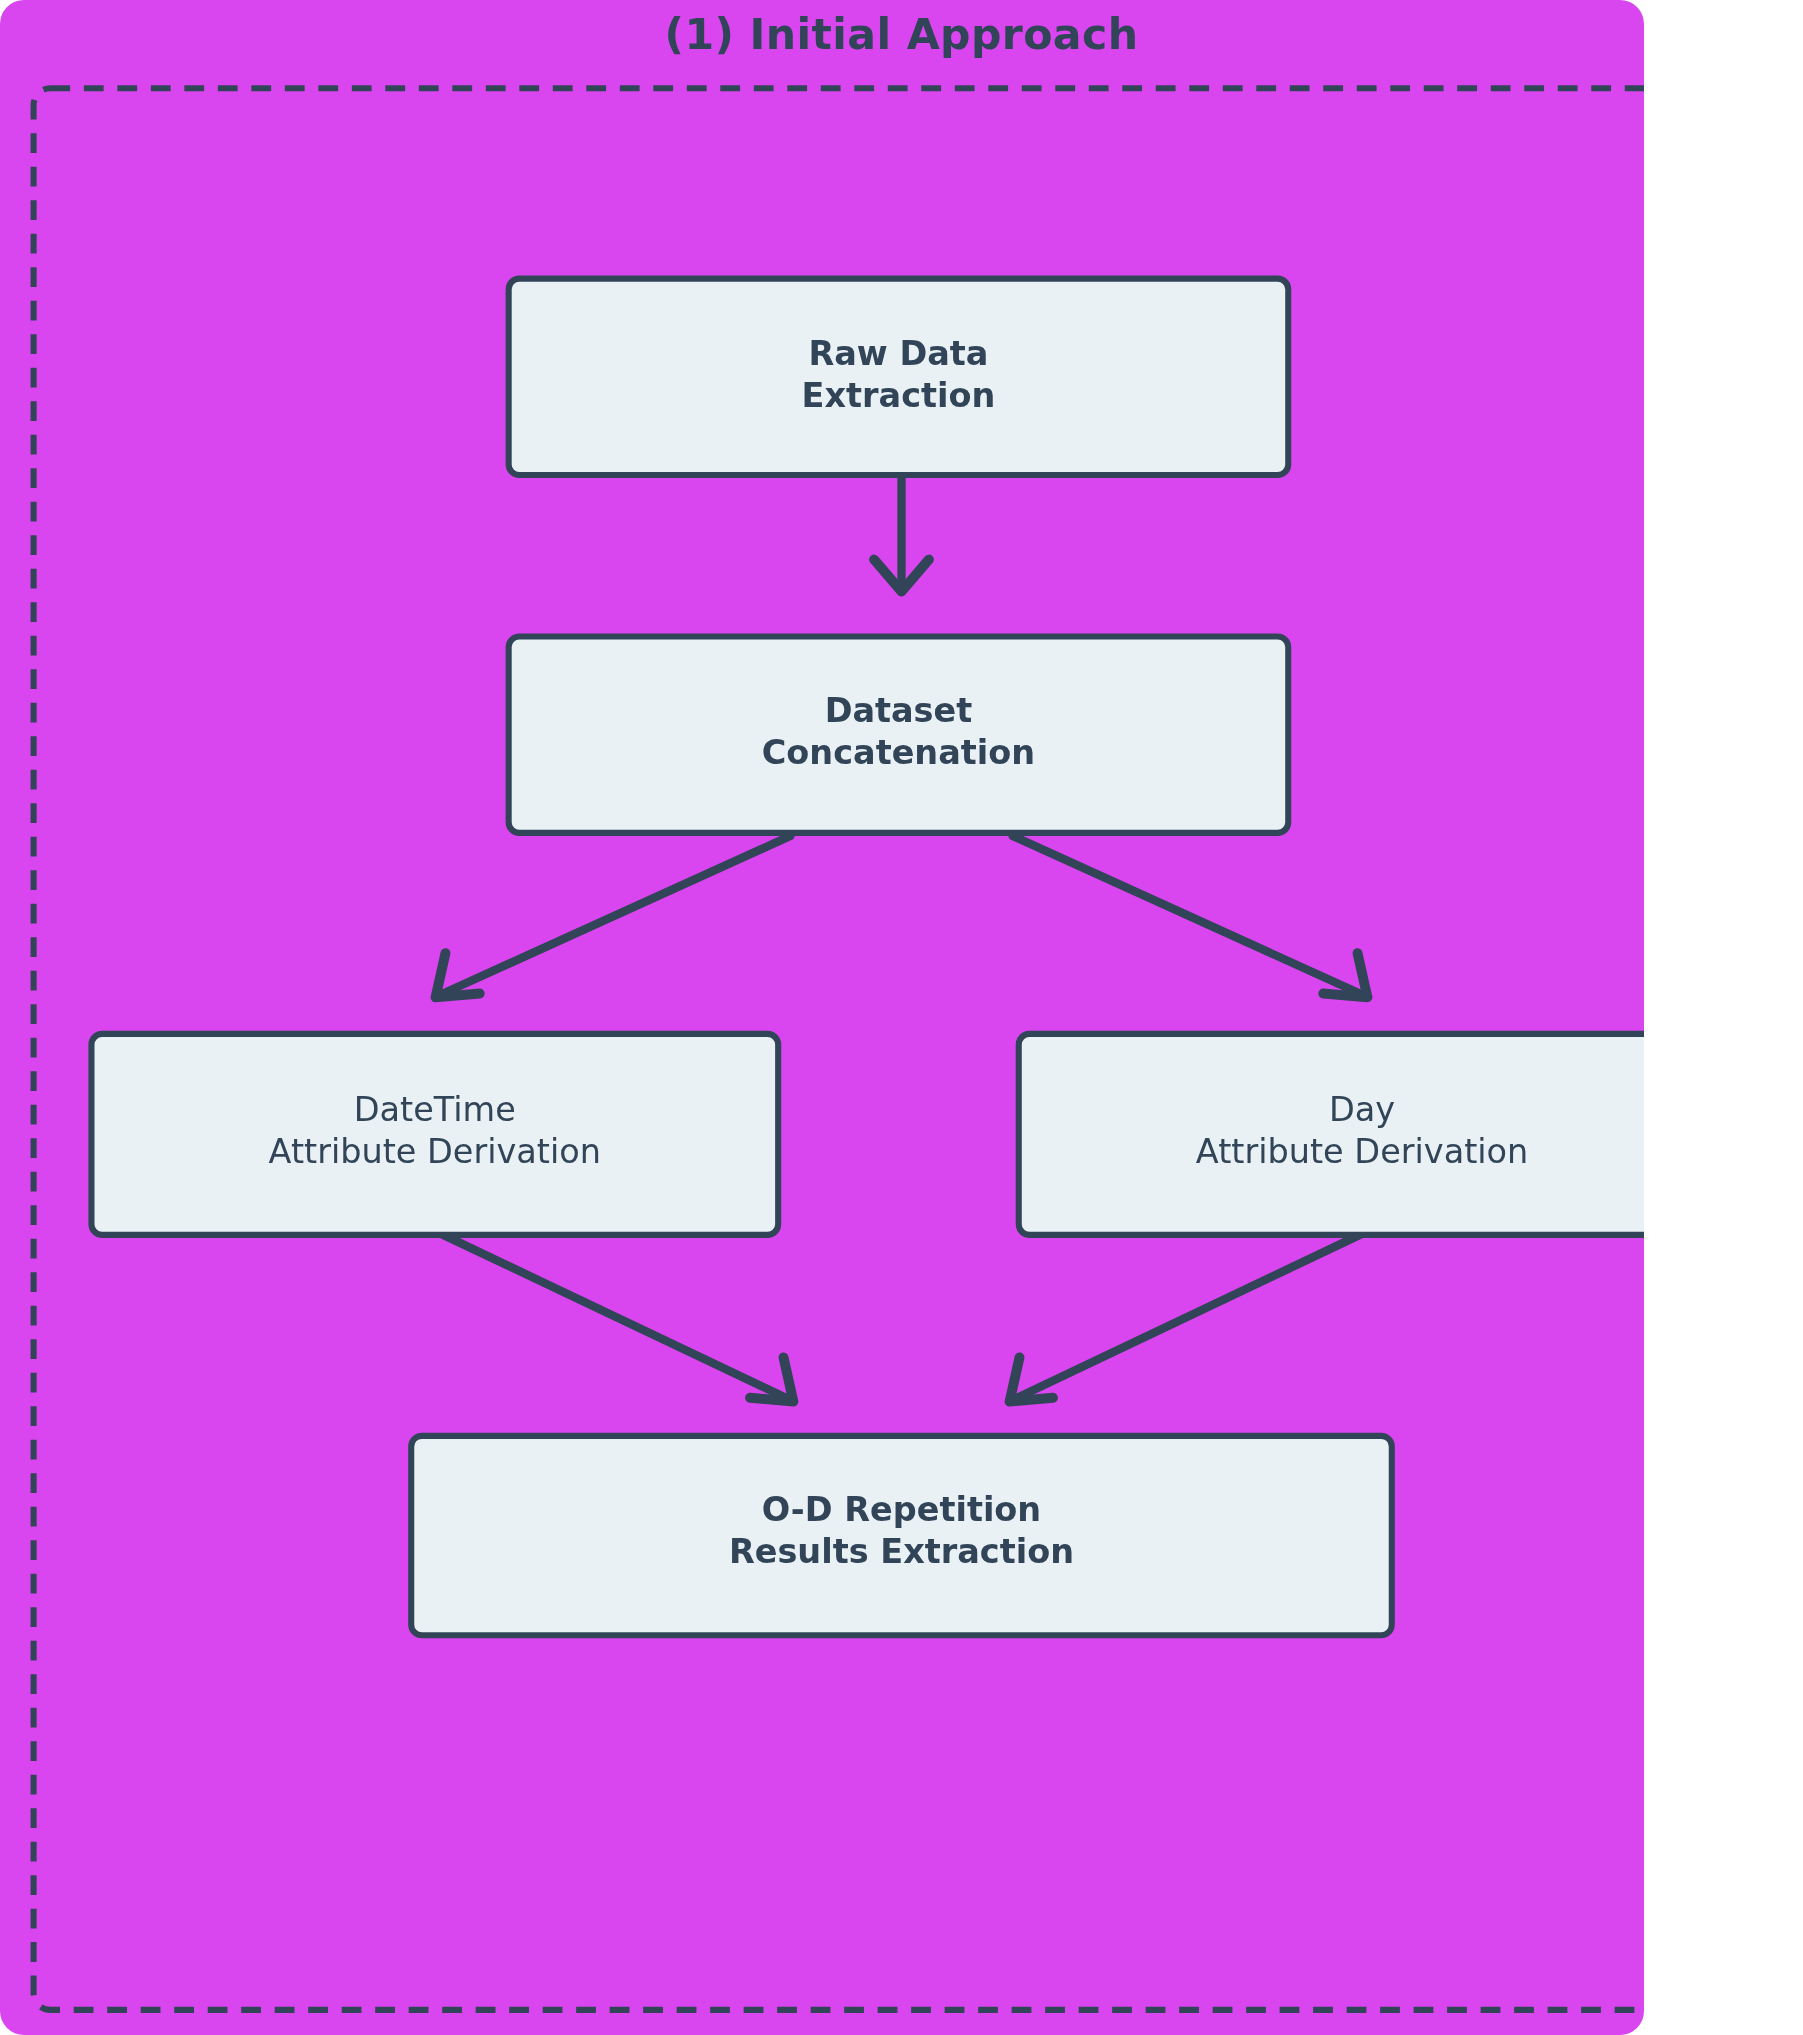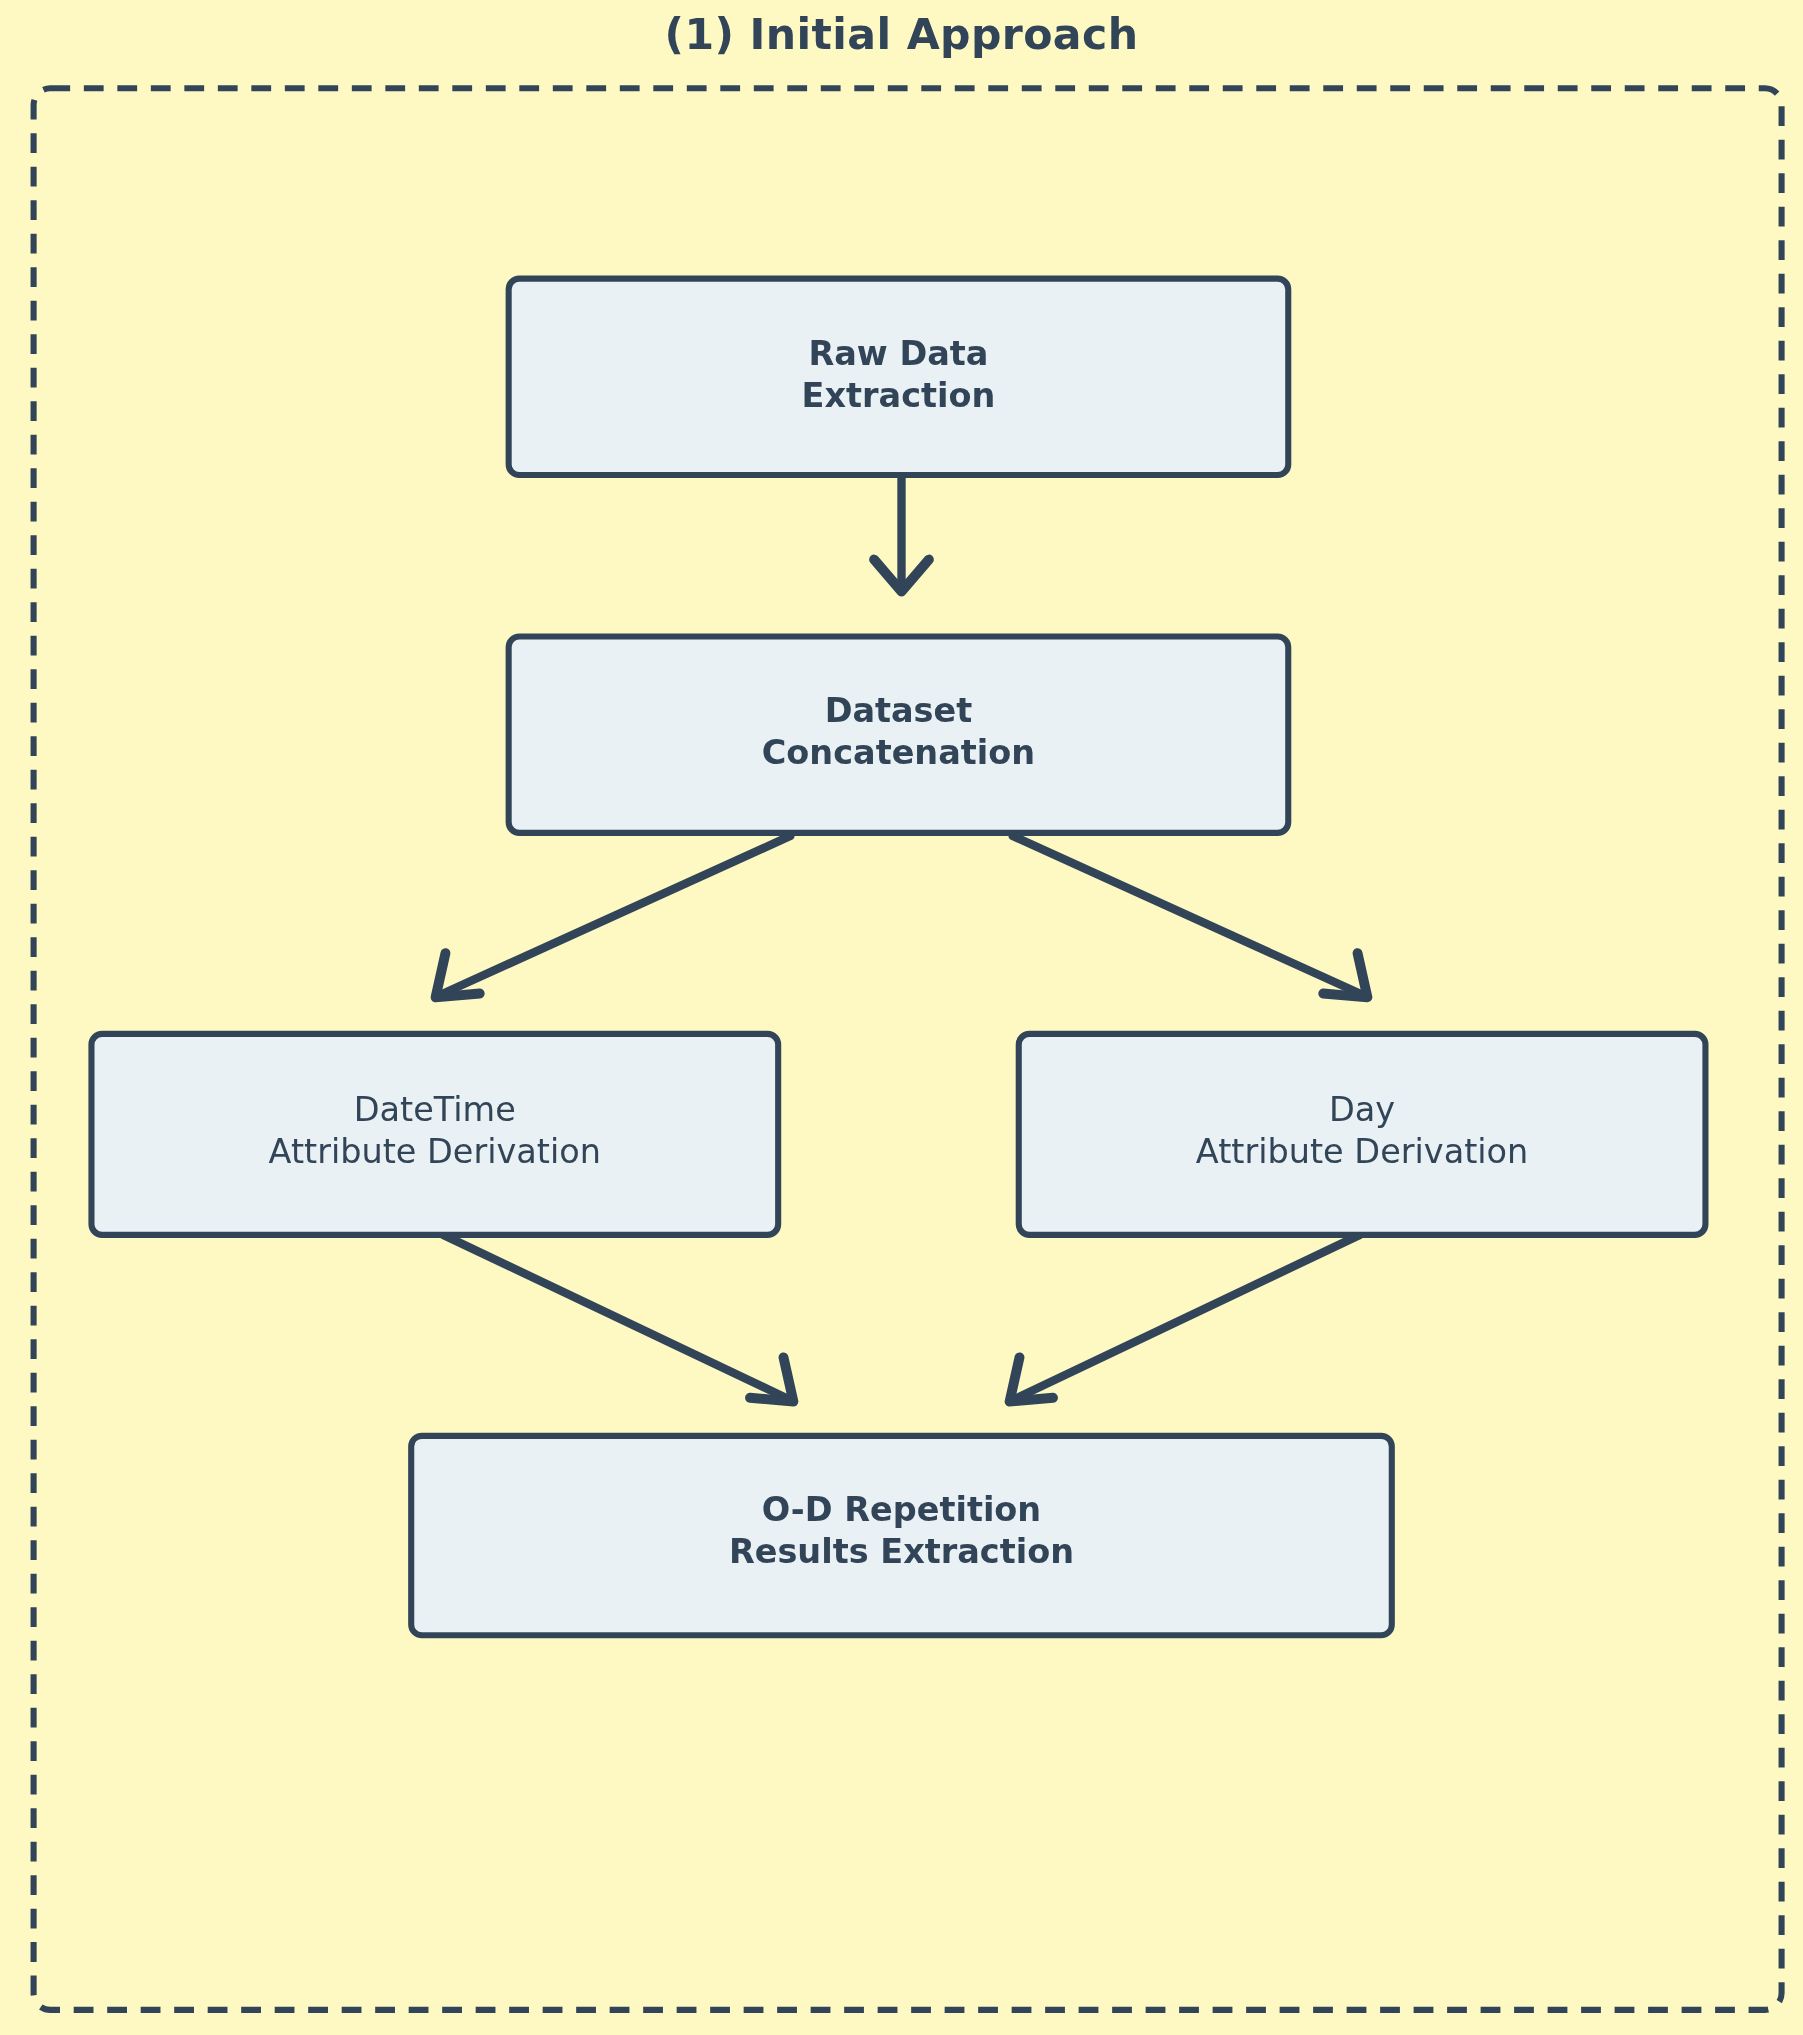--- a/index.html
+++ b/index.html
@@ -5,24 +5,25 @@
   html, body {
     margin: 0;
     padding: 0;
     background: #ffffff;
   }
   body {
     font-family: "DejaVu Sans", sans-serif;
   }
   #canvas {
     position: relative;
-    width: 1803px;
+    width: 1644px;
     height: 2035px;
-    background: #fef9c3;
+    background: #d946ef;
     overflow: hidden;
+    border-radius: 24px;
   }
   #diagram-svg {
     position: absolute;
     inset: 0;
     width: 1803px;
     height: 2035px;
     display: block;
   }
   .title-text {
     font-family: "DejaVu Sans", sans-serif;

